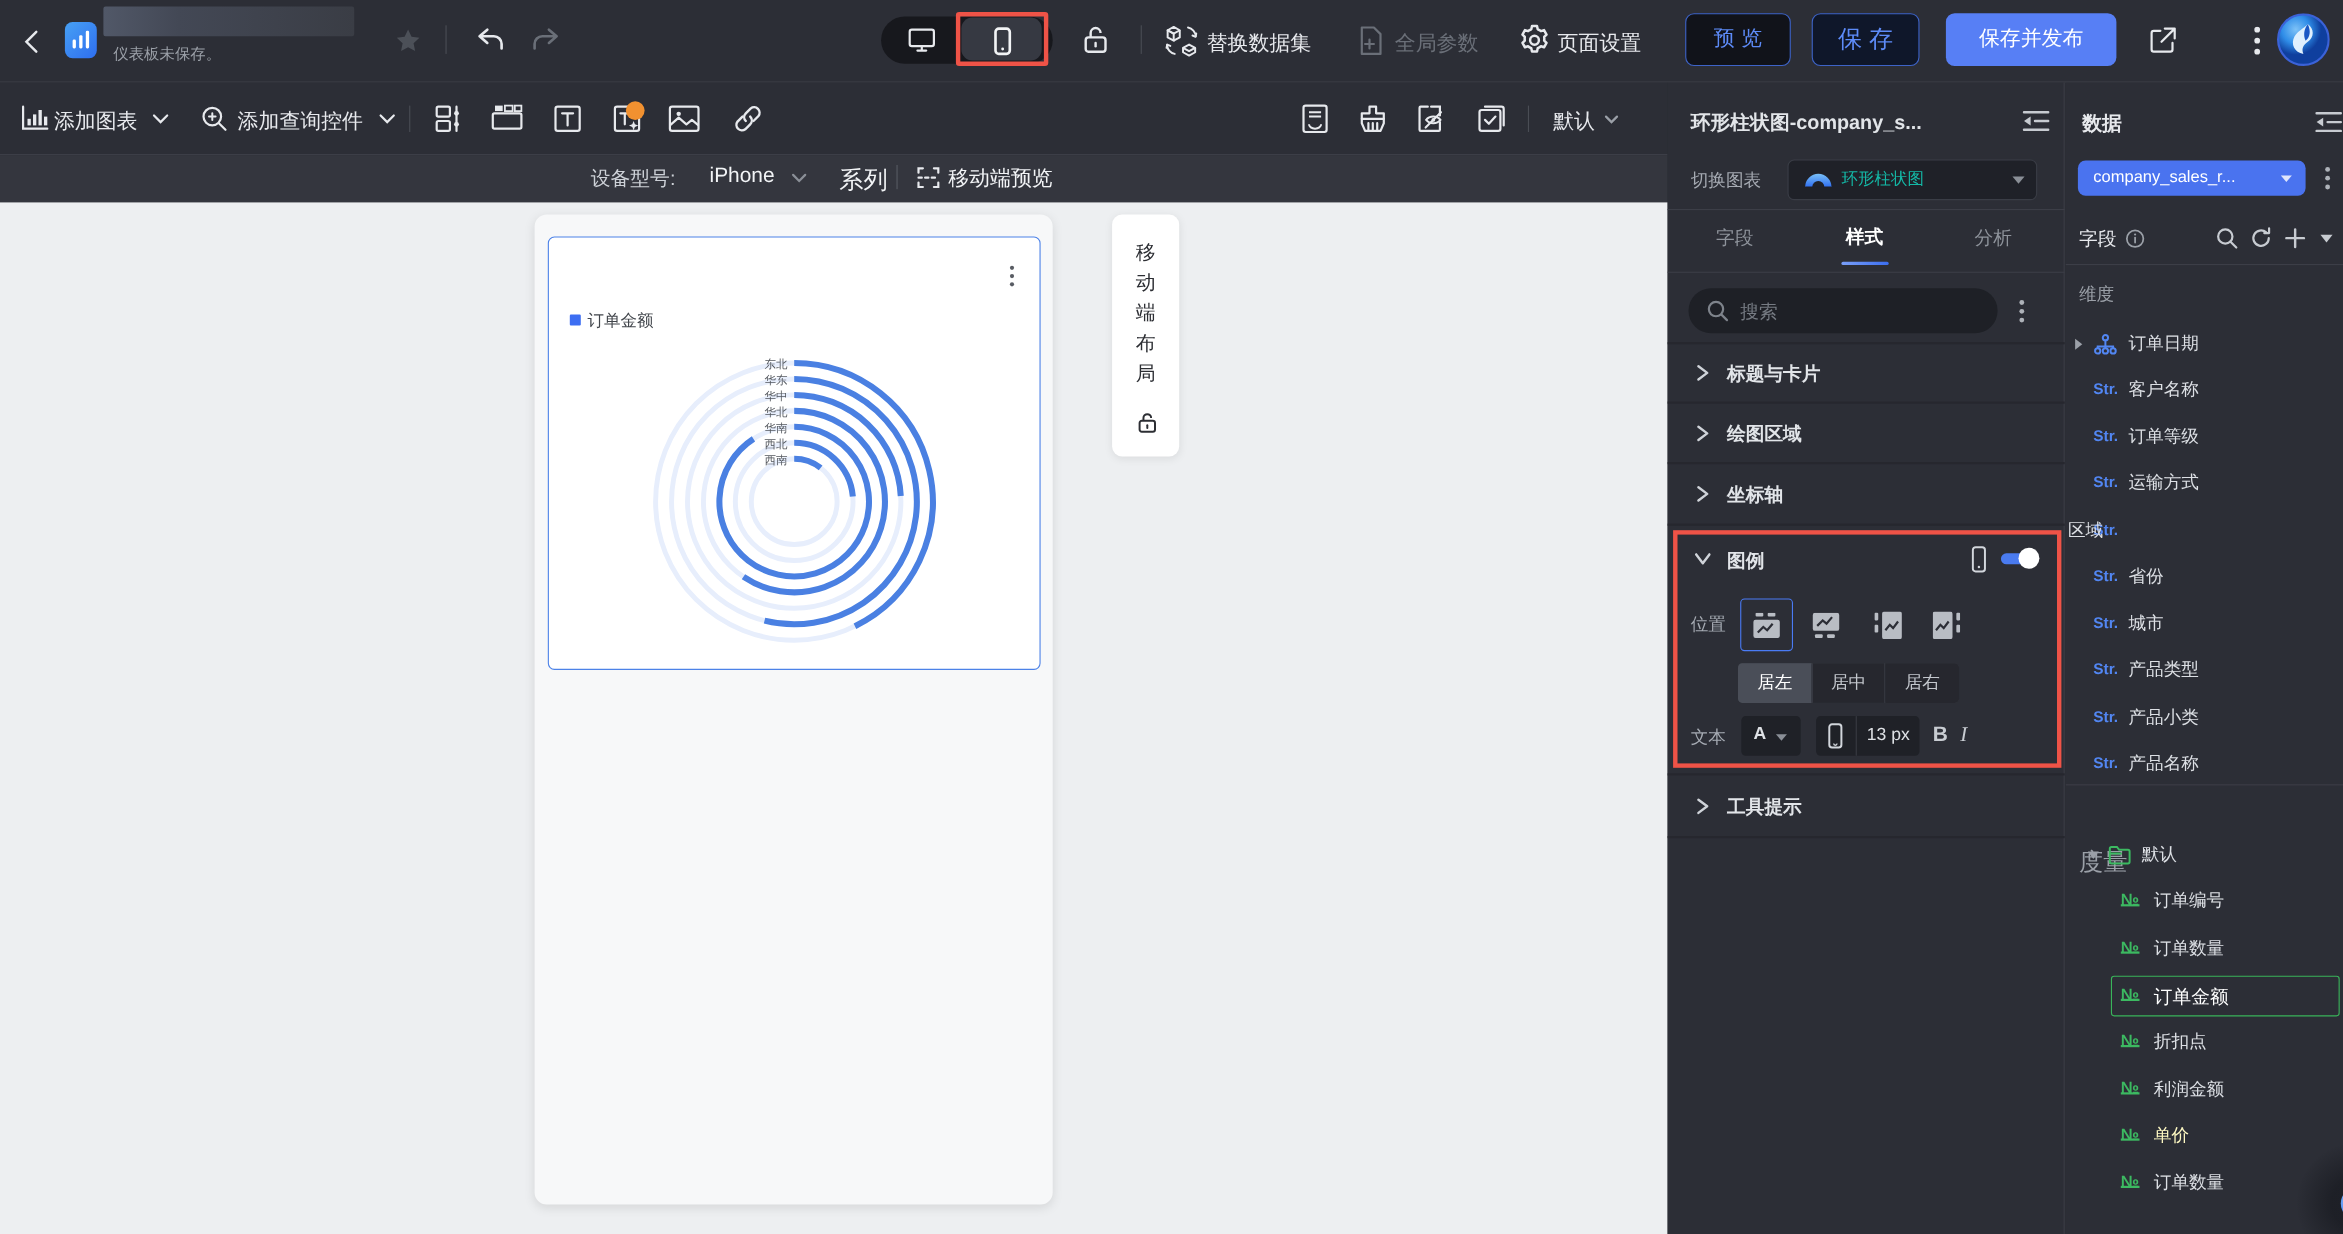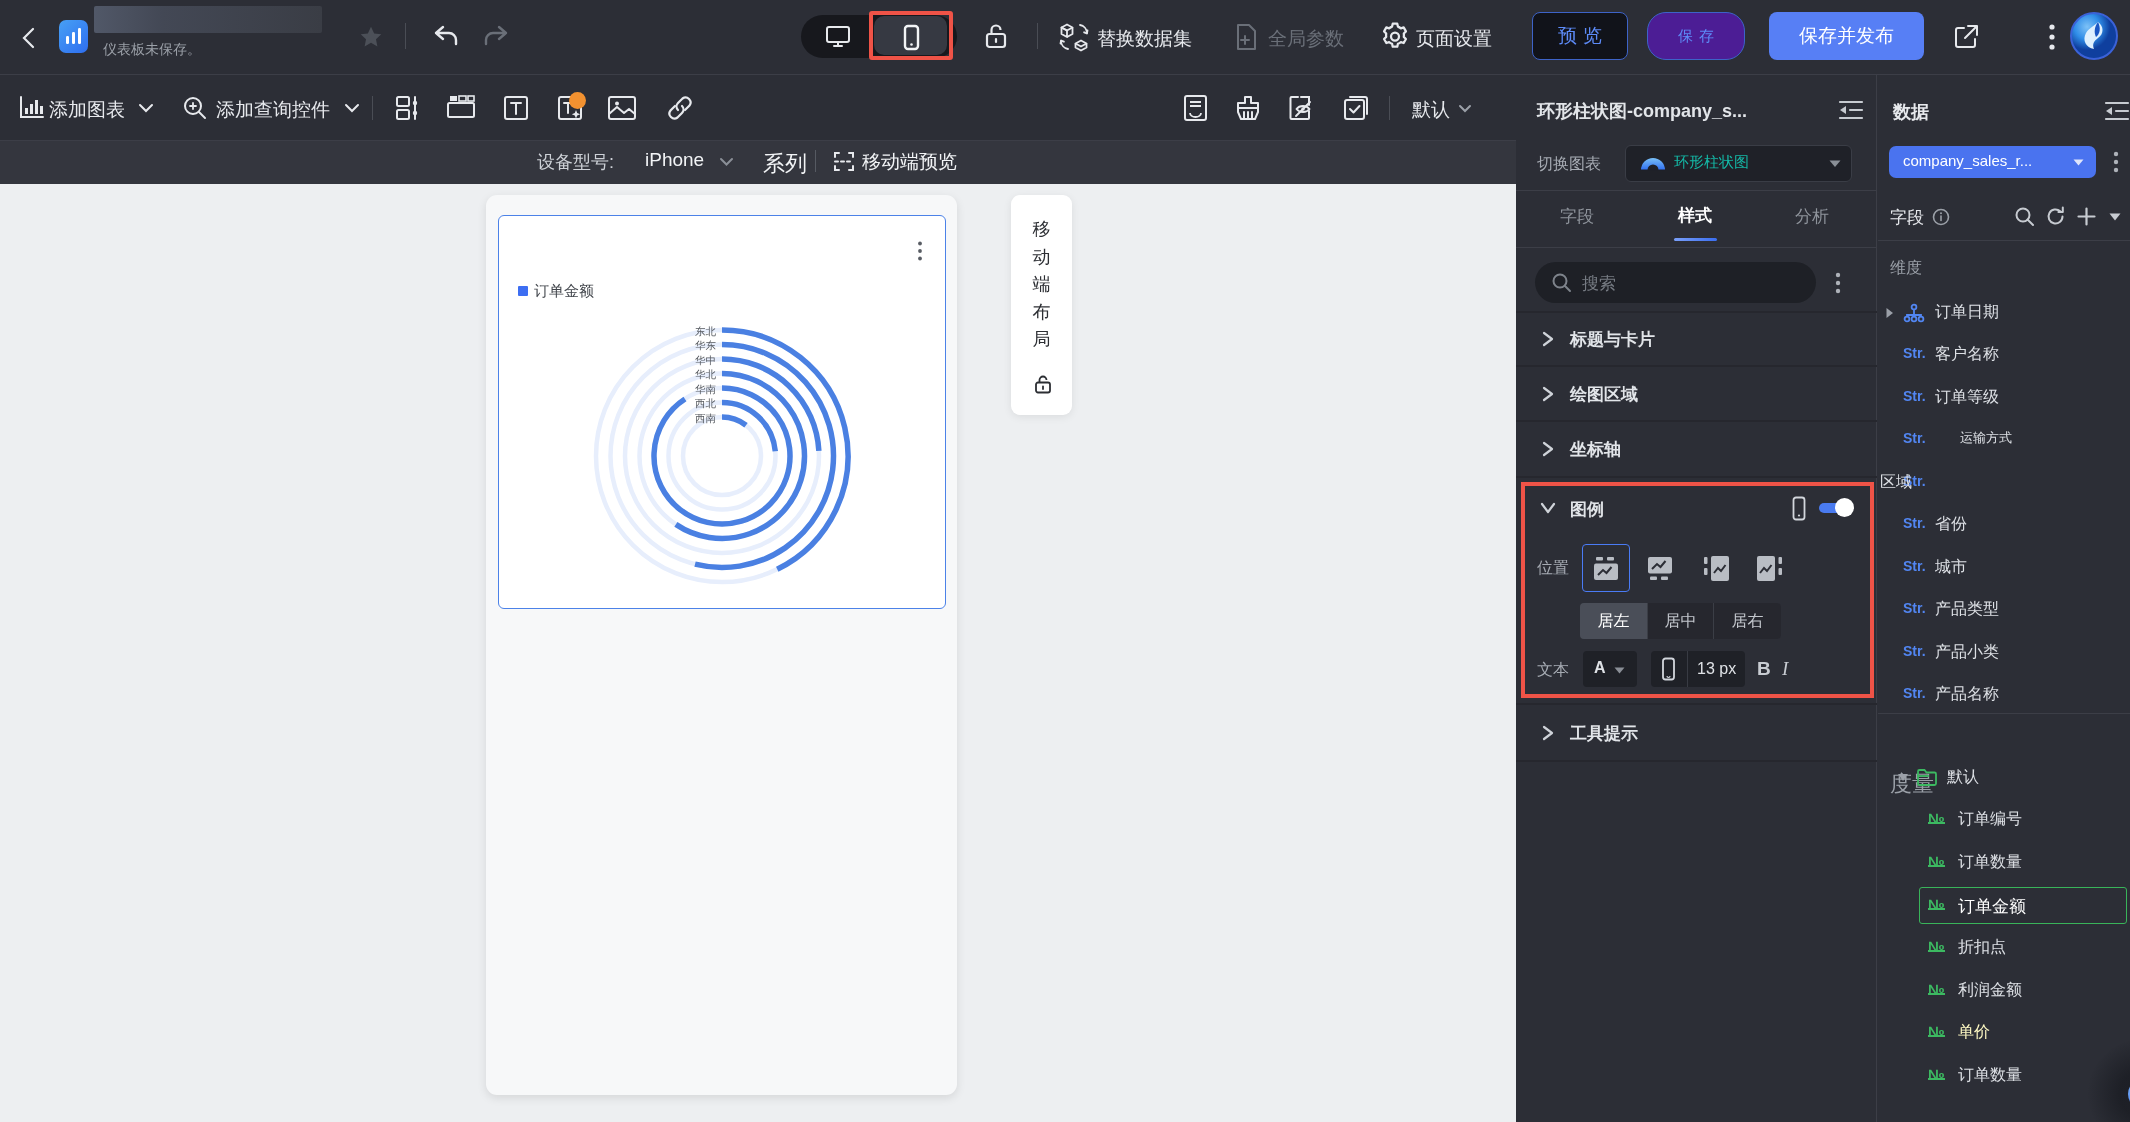--- a/index.html
+++ b/index.html
@@ -78,21 +78,21 @@
       <path d="M11 19 h8 M15 15 v8" stroke="#6a6f78" stroke-width="2" stroke-linecap="round"></path>
     </svg>
   <div class="abs txt-d" style="left:1268px;top:26px;font-size:19px;color:#6a6f78;">全局参数</div>
   <svg class="abs" style="left:1379px;top:21px;" width="32" height="32" viewBox="0 0 24 24">
       <path d="M10.3 2 h3.4 l.5 2.2 a8 8 0 0 1 2.2 1.3 l2.1 -.7 1.7 3 -1.6 1.6 a8 8 0 0 1 0 2.5 l1.6 1.6 -1.7 3 -2.1 -.7 a8 8 0 0 1 -2.2 1.3 l-.5 2.2 h-3.4 l-.5 -2.2 a8 8 0 0 1 -2.2 -1.3 l-2.1 .7 -1.7 -3 1.6 -1.6 a8 8 0 0 1 0 -2.5 L3.8 7.8 l1.7 -3 2.1 .7 a8 8 0 0 1 2.2 -1.3 z" stroke="#e7e9ed" stroke-width="1.7" fill="none" stroke-linejoin="round"></path>
       <circle cx="12" cy="11.7" r="3" stroke="#e7e9ed" stroke-width="1.7" fill="none"></circle>
     </svg>
   <div class="abs txt-w" style="left:1416px;top:26px;font-size:19px;">页面设置</div>
 
   <div class="abs" style="left:1532px;top:12px;width:96px;height:48px;border:1.5px solid #3d63c8;border-radius:8px;background:#11131a;color:#5d8bf8;font-size:19px;text-align:center;line-height:45px;letter-spacing:6px;text-indent:6px;">预览</div>
-  <div class="abs" style="left:1647px;top:12px;width:98px;height:48px;border:1.5px solid #3d63c8;border-radius:19px;background:#4c1d95;color:#5d8bf8;font-size:15px;text-align:center;line-height:45px;letter-spacing:6px;text-indent:6px;">保存</div>
+  <div class="abs" style="left:1647px;top:12px;width:98px;height:48px;border:1.5px solid #3d63c8;border-radius:8px;background:#0f172a;color:#5d8bf8;font-size:22px;text-align:center;line-height:45px;letter-spacing:6px;text-indent:6px;">保存</div>
   <div class="abs" style="left:1769px;top:12px;width:155px;height:48px;border-radius:8px;background:#577ff5;color:#ffffff;font-size:19px;text-align:center;line-height:48px;">保存并发布</div>
 
   <svg class="abs" style="left:1951px;top:22px;" width="30" height="30" viewBox="0 0 30 30">
       <path d="M13 6 H7 a2 2 0 0 0 -2 2 v15 a2 2 0 0 0 2 2 h15 a2 2 0 0 0 2 -2 v-6" stroke="#e7e9ed" stroke-width="2" fill="none" stroke-linecap="round"></path>
       <path d="M17 4 h9 v9 M26 4 L14 16" stroke="#e7e9ed" stroke-width="2" fill="none" stroke-linecap="round" stroke-linejoin="round"></path>
     </svg>
   <svg class="abs" style="left:2048px;top:24px;" width="8" height="26" viewBox="0 0 8 26">
       <circle cx="4" cy="3" r="2.6" fill="#e7e9ed"></circle>
       <circle cx="4" cy="13" r="2.6" fill="#e7e9ed"></circle>
       <circle cx="4" cy="23" r="2.6" fill="#e7e9ed"></circle>
@@ -449,21 +449,21 @@
         <circle cx="18" cy="16" r="2.4"></circle>
         <path d="M11 6.5 v4 M4 13.5 v-1.5 h14 v1.5 M11 10.5 v3"></path>
       </g>
     </svg>
   <div class="abs" style="left:1935px;top:302px;font-size:16px;color:#dde0e5;">订单日期</div>
   <div class="abs" style="left:1903px;top:345px;font-size:14px;color:#5286f2;font-weight:bold;">Str.</div>
   <div class="abs" style="left:1935px;top:344px;font-size:16px;color:#dde0e5;">客户名称</div>
   <div class="abs" style="left:1903px;top:388px;font-size:14px;color:#5286f2;font-weight:bold;">Str.</div>
   <div class="abs" style="left:1935px;top:387px;font-size:16px;color:#dde0e5;">订单等级</div>
   <div class="abs" style="left:1903px;top:430px;font-size:14px;color:#5286f2;font-weight:bold;">Str.</div>
-  <div class="abs" style="left:1935px;top:429px;font-size:13px;color:#dde0e5;margin-left:25px;">运输方式</div>
+  <div class="abs" style="left:1935px;top:429px;font-size:16px;color:#dde0e5;">运输方式</div>
   <div class="abs" style="left:1903px;top:473px;font-size:14px;color:#5286f2;font-weight:bold;">Str.</div>
   <div class="abs" style="left:1852px;top:472px;font-size:16px;color:#dde0e5;margin-left:28px;">区域</div>
   <div class="abs" style="left:1903px;top:515px;font-size:14px;color:#5286f2;font-weight:bold;">Str.</div>
   <div class="abs" style="left:1935px;top:514px;font-size:16px;color:#dde0e5;">省份</div>
   <div class="abs" style="left:1903px;top:558px;font-size:14px;color:#5286f2;font-weight:bold;">Str.</div>
   <div class="abs" style="left:1935px;top:557px;font-size:16px;color:#dde0e5;">城市</div>
   <div class="abs" style="left:1903px;top:600px;font-size:14px;color:#5286f2;font-weight:bold;">Str.</div>
   <div class="abs" style="left:1935px;top:599px;font-size:16px;color:#dde0e5;">产品类型</div>
   <div class="abs" style="left:1903px;top:643px;font-size:14px;color:#5286f2;font-weight:bold;">Str.</div>
   <div class="abs" style="left:1935px;top:642px;font-size:16px;color:#dde0e5;">产品小类</div>

